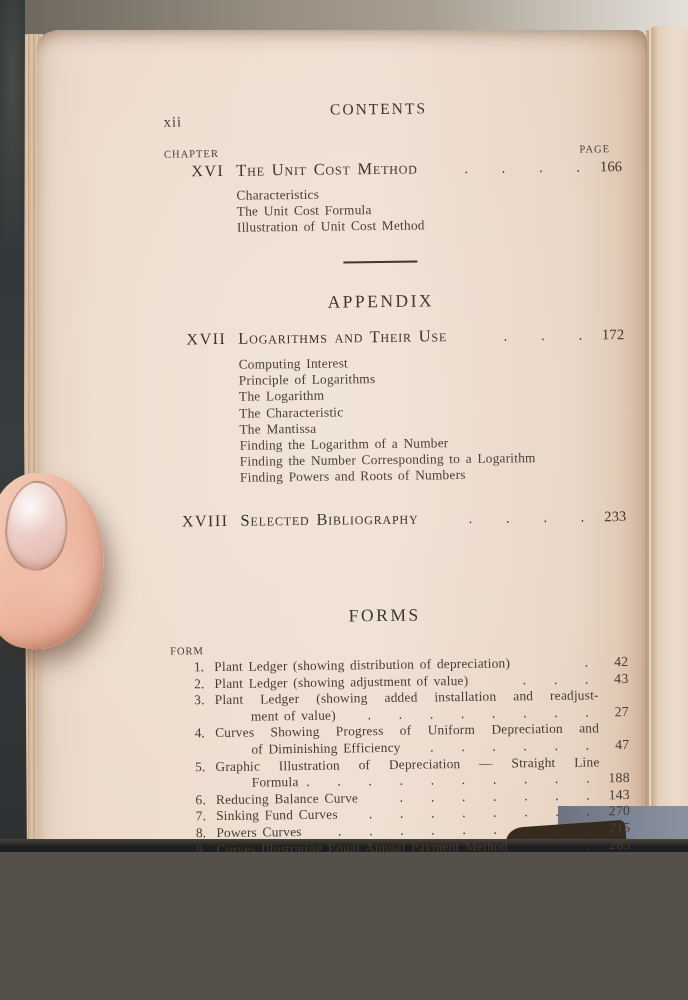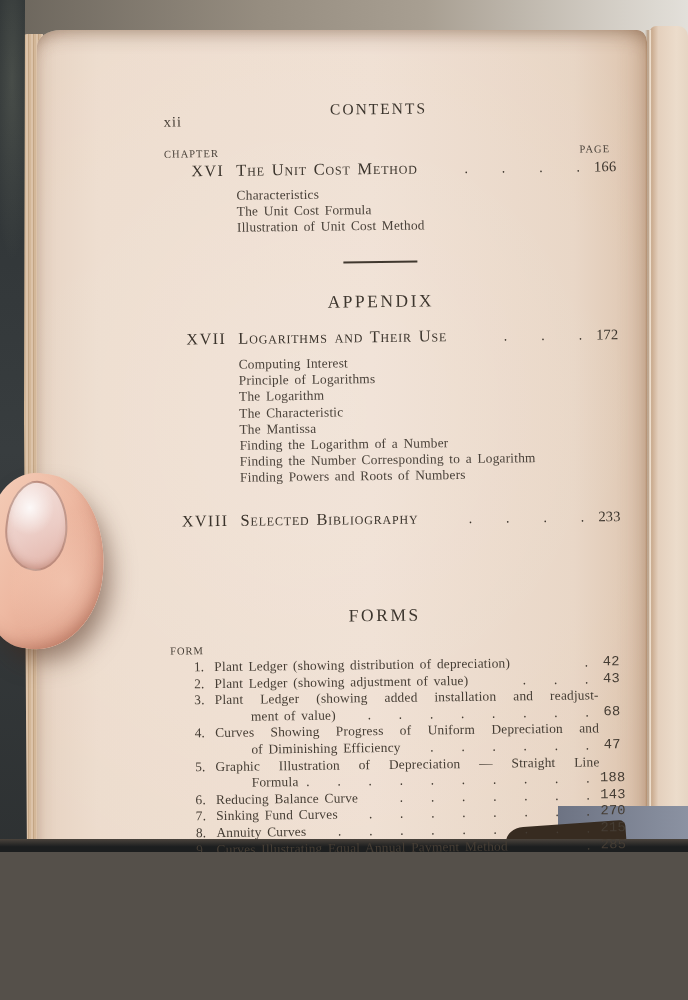--- a/index.html
+++ b/index.html
@@ -84,38 +84,38 @@
   .folio{position:absolute; left:28px; top:15px; font-size:14.5px; letter-spacing:1px;}
   .contents-title{position:absolute; left:0; right:0; top:4px; text-align:center;
     font-size:15.5px; letter-spacing:2px; color:#3d362e;}
   .colheads{display:flex; justify-content:space-between; margin-top:6px;
     padding:0 12px 0 28px; font-size:10.5px; letter-spacing:1px; color:#4a423a;}
   .chap-row{display:flex; align-items:baseline; margin-top:2px; height:19px; color:#3b342c;}
   .chap-num{width:88px; text-align:right; font-size:16px; letter-spacing:1.5px; flex:none;}
   .chap-title{margin-left:12px; font-variant:small-caps; font-size:16.5px; letter-spacing:0.8px; white-space:nowrap;}
   .chap-row .dots{flex:1; text-align:right; white-space:nowrap; overflow:hidden;
     word-spacing:30px; margin:0 8px; font-size:14px;}
-  .pnum{width:34px; text-align:center; font-size:14.5px; flex:none;}
+  .pnum{width:34px; text-align:right; font-size:14.5px; flex:none;}
   .sub-list{margin:8px 0 0 100px; font-size:13.4px; line-height:16.1px; color:#4a423a;}
   .rule{width:74px; border-top:2px solid #40382f; margin:27px auto 0 auto;}
   .section-head{margin-top:28px; text-align:center; font-size:17.5px; letter-spacing:2.5px; color:#3d362e; height:20px;}
   .section-head.appendix{}
   .section-head.forms{margin-top:77px; height:21px;}
   .chap-row.x17{margin-top:16px;}
   .sub-list.s17{margin-top:9px;}
   .chap-row.x18{margin-top:25px;}
   .form-label{margin:17px 0 0 28px; font-size:10.5px; letter-spacing:1px; height:12px;}
   .form-list{margin-top:2px; font-size:13.4px; line-height:16.6px; color:#453d34;}
   .form-row{display:flex;}
   .form-num{width:62px; text-align:right; flex:none;}
   .form-body{flex:1; margin-left:10px;}
   .fline{display:flex;}
   .fline .dots{flex:1; text-align:right; white-space:nowrap; overflow:hidden;
     word-spacing:24px; margin:0 6px;}
-  .fline .pnum{font-size:13.8px;font-family:Liberation Mono, monospace;}
+  .fline .pnum{font-size:13.8px;}
   .fline.spread{display:block; text-align:justify; text-align-last:justify; padding-right:30px;}
   .fline.cont{padding-left:36px;}
 </style>
 </head>
 <body>
 
 <div class="photo">
 
   <div class="facing-page"></div>
   <div class="page-edges"></div>
@@ -205,21 +205,21 @@
         </div>
       </div>
 
       <div class="form-row">
         <span class="form-num">3.</span>
         <div class="form-body">
           <div class="fline spread">Plant Ledger (showing added installation and readjust-</div>
           <div class="fline cont">
             <span>ment of value)</span>
             <span class="dots">. . . . . . . .</span>
-            <span class="pnum">68</span>
+            <span class="pnum">27</span>
           </div>
         </div>
       </div>
 
       <div class="form-row">
         <span class="form-num">4.</span>
         <div class="form-body">
           <div class="fline spread">Curves Showing Progress of Uniform Depreciation and</div>
           <div class="fline cont">
             <span>of Diminishing Efficiency</span>
@@ -260,21 +260,21 @@
             <span class="dots">. . . . . . . .</span>
             <span class="pnum">270</span>
           </div>
         </div>
       </div>
 
       <div class="form-row">
         <span class="form-num">8.</span>
         <div class="form-body">
           <div class="fline">
-            <span>Annuity Curves</span>
+            <span>Powers Curves</span>
             <span class="dots">. . . . . . . . .</span>
             <span class="pnum">215</span>
           </div>
         </div>
       </div>
 
       <div class="form-row">
         <span class="form-num">9.</span>
         <div class="form-body">
           <div class="fline">

